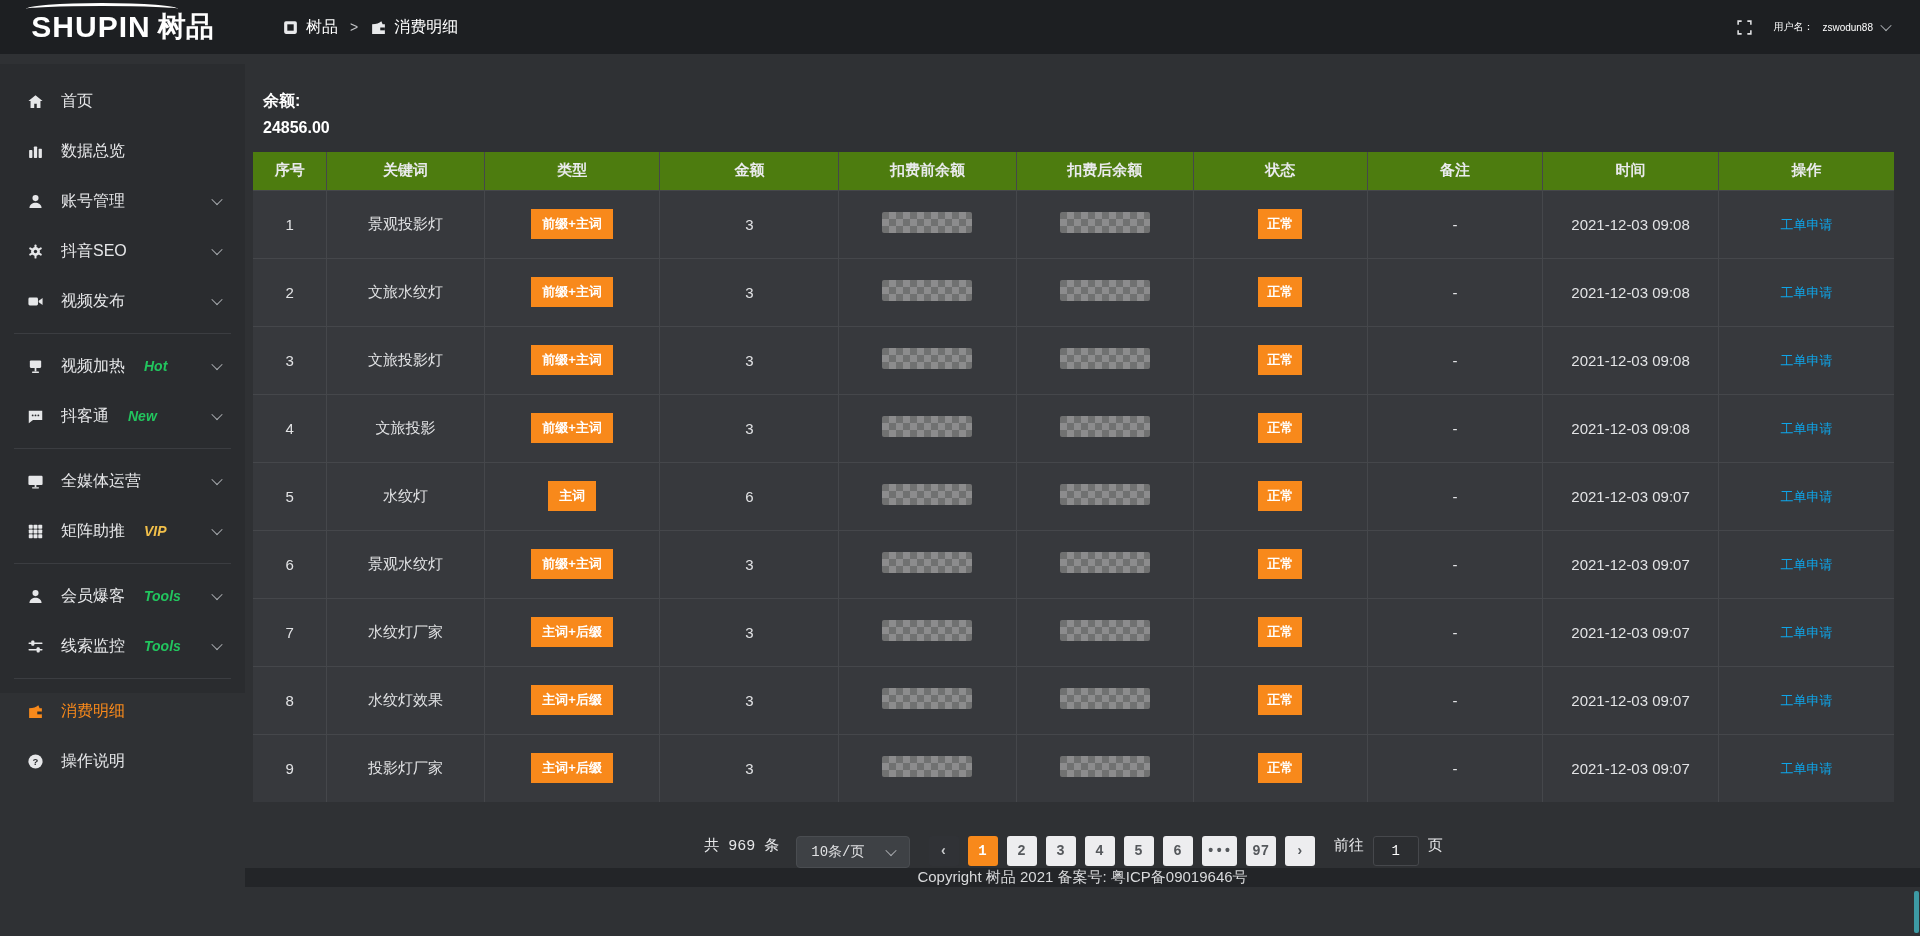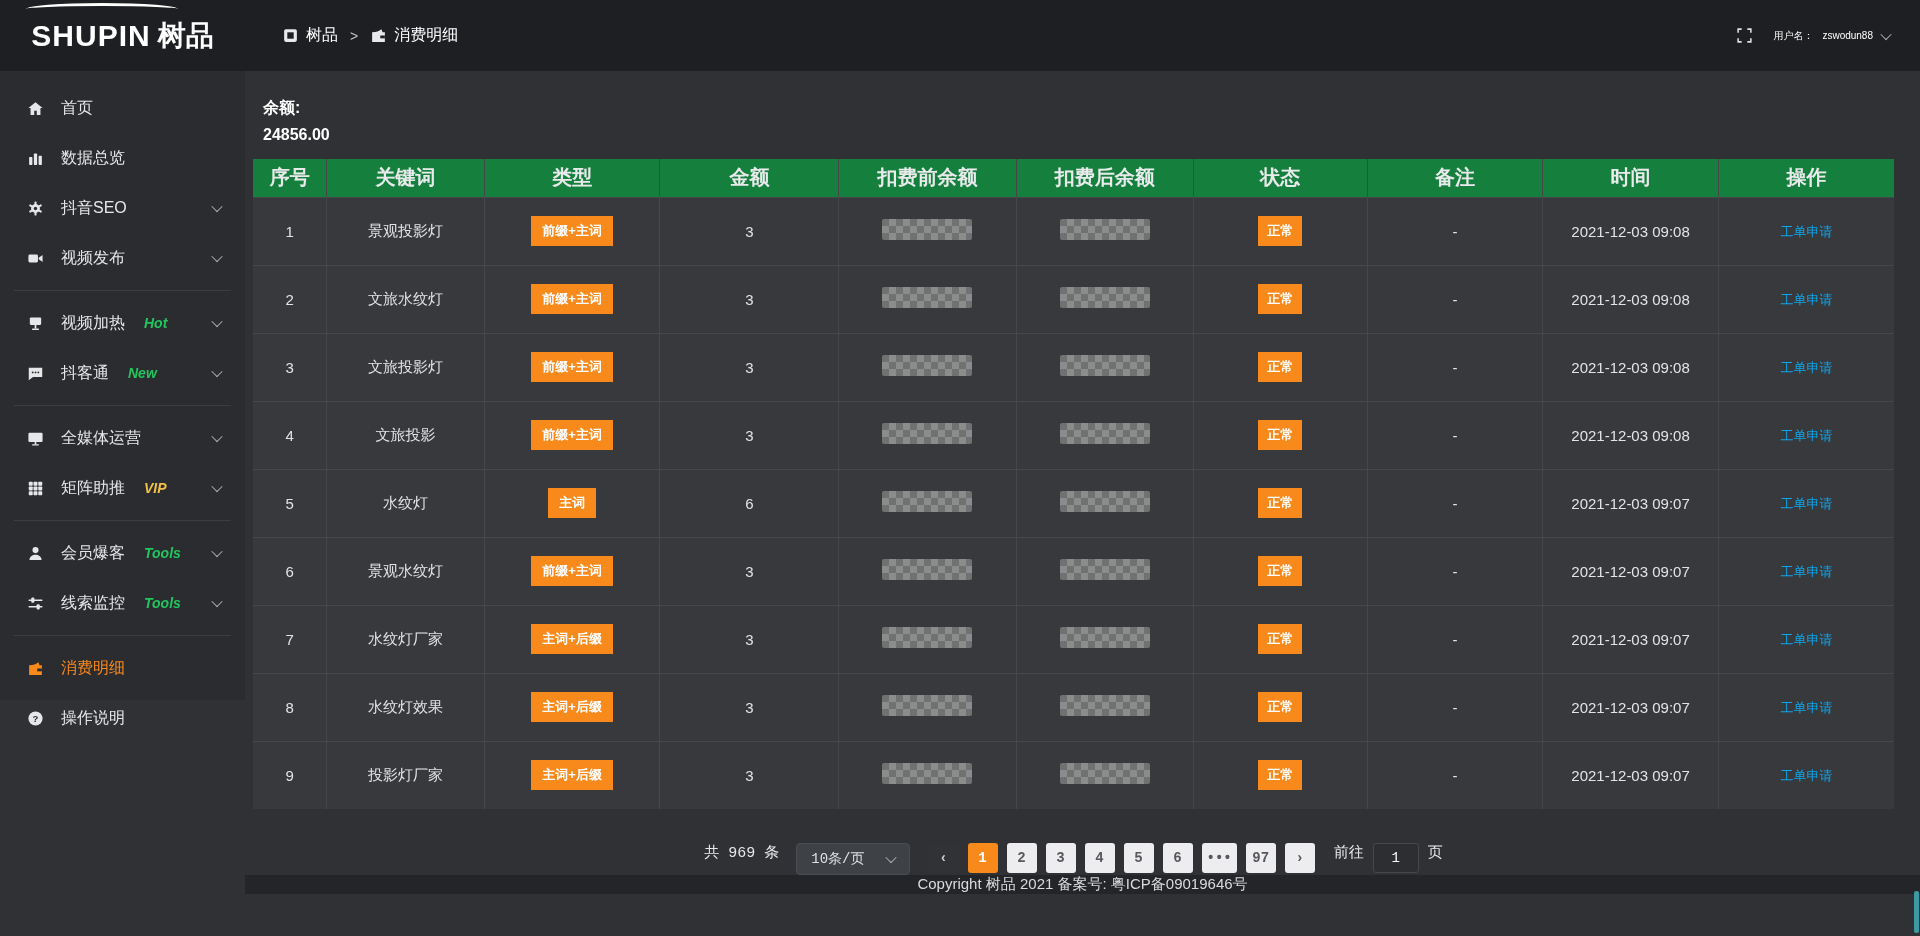--- a/index.html
+++ b/index.html
@@ -2,50 +2,50 @@
 <html><head>
 <meta charset="utf-8">
 <style>
   * { box-sizing: border-box; margin: 0; padding: 0; }
   html,body { width:1920px; height:936px; }
   body {
     font-family: "Liberation Sans", "DejaVu Sans", sans-serif;
     background:#2f3134; color:#e3e4e6; overflow:hidden; position:relative;
   }
   
-  .topbar { height:71px; background:#1d1f22; display:flex; align-items:center; }
+  .topbar { height:54px; background:#1d1f22; display:flex; align-items:center; }
   .logo { width:245px; height:100%; display:flex; align-items:center; justify-content:center; gap:7px; position:relative; cursor:pointer; }
   .logo-arc { position:absolute; top:3px; left:26px; width:152px; height:12px; border-top:3px solid #fff; border-radius:50%; }
   .logo-en { font-size:30px; font-weight:bold; letter-spacing:1px; color:#fff; }
   .logo-cn { font-size:28px; font-weight:bold; color:#fff; }
   .breadcrumb { margin-left:37px; display:flex; align-items:center; gap:12px; font-size:16px; color:#fff; }
   .crumb { display:flex; align-items:center; gap:7px; cursor:pointer; }
   .crumb .icon { display:flex; color:#e8e9eb; }
   .crumb-sep { color:#c2c3c6; font-size:14px; }
   .user-area { margin-left:auto; display:flex; align-items:center; gap:20px; padding-right:30px; color:#fff; font-size:10px; }
   .fullscreen { display:flex; color:#dfe0e2; cursor:pointer; }
   .user-name { display:flex; align-items:center; gap:9px; cursor:pointer; }
   .chev { width:8px; height:8px; border-right:1.7px solid #a9acb0; border-bottom:1.7px solid #a9acb0; transform:rotate(45deg) translate(-1px,-1px); display:inline-block; }
   
-  .layout { display:flex; height:629px; }
+  .layout { display:flex; height:629px;margin-top:10px; }
   .sidebar { width:245px; background:#2a2c2f; padding-top:12px; flex:none; }
   .side-item { height:50px; display:flex; align-items:center; padding:0 24px 0 27px; gap:15px; font-size:16px; color:#e6e7e9; cursor:pointer; }
   .side-item .icon { width:19px; display:flex; color:#e6e7e9; flex:none; }
   .side-item.active, .side-item.active .icon { color:#f8891b; }
   .side-tag { font-style:italic; font-weight:bold; font-size:14px; margin-left:4px; }
   .side-tag.red { color:#22c55e; }
   .side-tag.yellow { color:#f2c04a; }
   .side-item .chev { margin-left:auto; }
   .side-divider { height:1px; background:#3b3d41; margin:7px 14px; }
   
   .main { flex:1; display:flex; flex-direction:column; padding:0 26px 0 8px; position:relative; }
   .balance { margin:27px 0 15px 10px; font-size:16px; font-weight:bold; color:#fff; display:flex; gap:7px;flex-direction:column; }
   table { width:100%; border-collapse:collapse; background:#37393d; table-layout:fixed; border-style:hidden; }
   th, td { border:1px solid #45474b; text-align:center; }
-  thead th { height:38px; background:#15803d; font-size:20px; font-weight:600; color:#e9eaec; }
+  thead th { height:38px; background:#4d7c0f; font-size:15px; font-weight:600; color:#e9eaec; }
   tbody td { height:68px; font-size:15px; color:#e2e3e5; }
   .badge { display:inline-block; background:#f8891b; color:#fff; font-size:13px; font-weight:bold; padding:6px 11px; border-radius:0; }
   .badge.status { padding:6px 9px; }
   .action-link { color:#0ea5e9; font-size:13px; cursor:pointer; text-decoration:none; }
   .blur-block { display:inline-block; width:90px; height:21px; border-radius:2px; opacity:.85;
     background-color:#7b7b7b;
     background-image:
       linear-gradient(45deg,#9b9b9b 25%,transparent 25%,transparent 75%,#9b9b9b 75%),
       linear-gradient(45deg,#9b9b9b 25%,transparent 25%,transparent 75%,#9b9b9b 75%);
     background-position:0 0,7px 7px; background-size:14px 14px; }
@@ -128,20 +128,30 @@
               <rect x="3" y="10" width="4.6" height="11" rx="1"></rect>
               <rect x="9.7" y="5" width="4.6" height="16" rx="1"></rect>
               <rect x="16.4" y="8" width="4.6" height="13" rx="1"></rect>
             </svg>
           </span>
           <span class="side-label">数据总览</span>
         </div>
         <div class="side-item">
           <span class="icon">
             <svg viewBox="0 0 24 24" width="17" height="17" xmlns="http://www.w3.org/2000/svg" fill="currentColor">
+              <circle cx="12" cy="7.2" r="4.3"></circle>
+              <path d="M3.4 21c.6-4.7 4.3-7.1 8.6-7.1s8 2.4 8.6 7.1H3.4z"></path>
+            </svg>
+          </span>
+          <span class="side-label">账号管理</span>
+          <span class="chev"></span>
+        </div>
+        <div class="side-item">
+          <span class="icon">
+            <svg viewBox="0 0 24 24" width="17" height="17" xmlns="http://www.w3.org/2000/svg" fill="currentColor">
               <rect x="10.6" y="2" width="2.8" height="20" rx="1.2"></rect>
               <rect x="10.6" y="2" width="2.8" height="20" rx="1.2" transform="rotate(60 12 12)"></rect>
               <rect x="10.6" y="2" width="2.8" height="20" rx="1.2" transform="rotate(120 12 12)"></rect>
               <circle cx="12" cy="12" r="6.2"></circle>
               <circle cx="12" cy="12" r="2.4" fill="#2a2c2f"></circle>
             </svg>
           </span>
           <span class="side-label">抖音SEO</span>
           <span class="chev"></span>
         </div>

